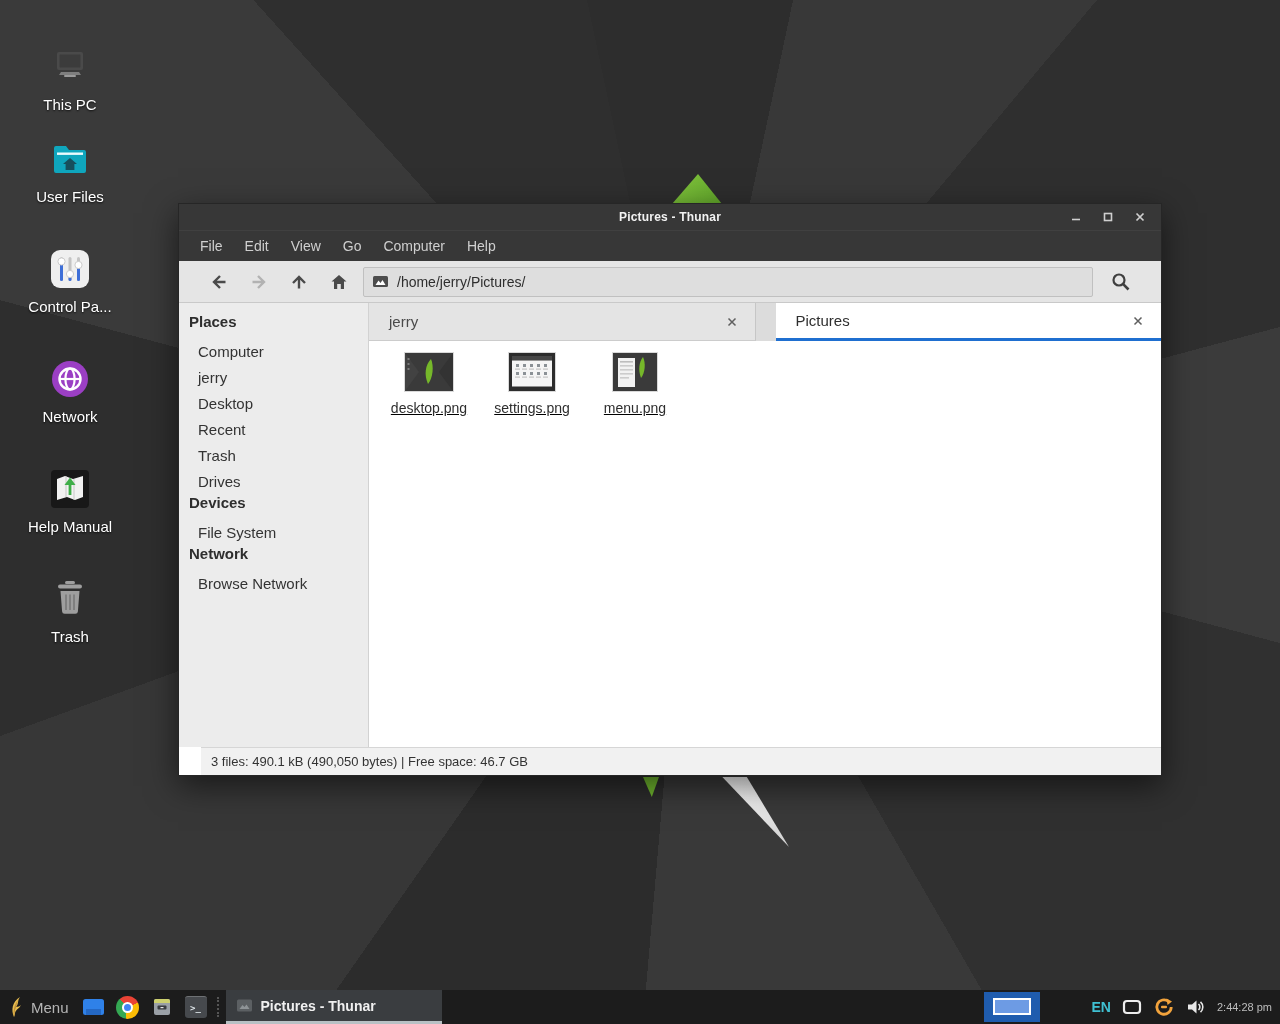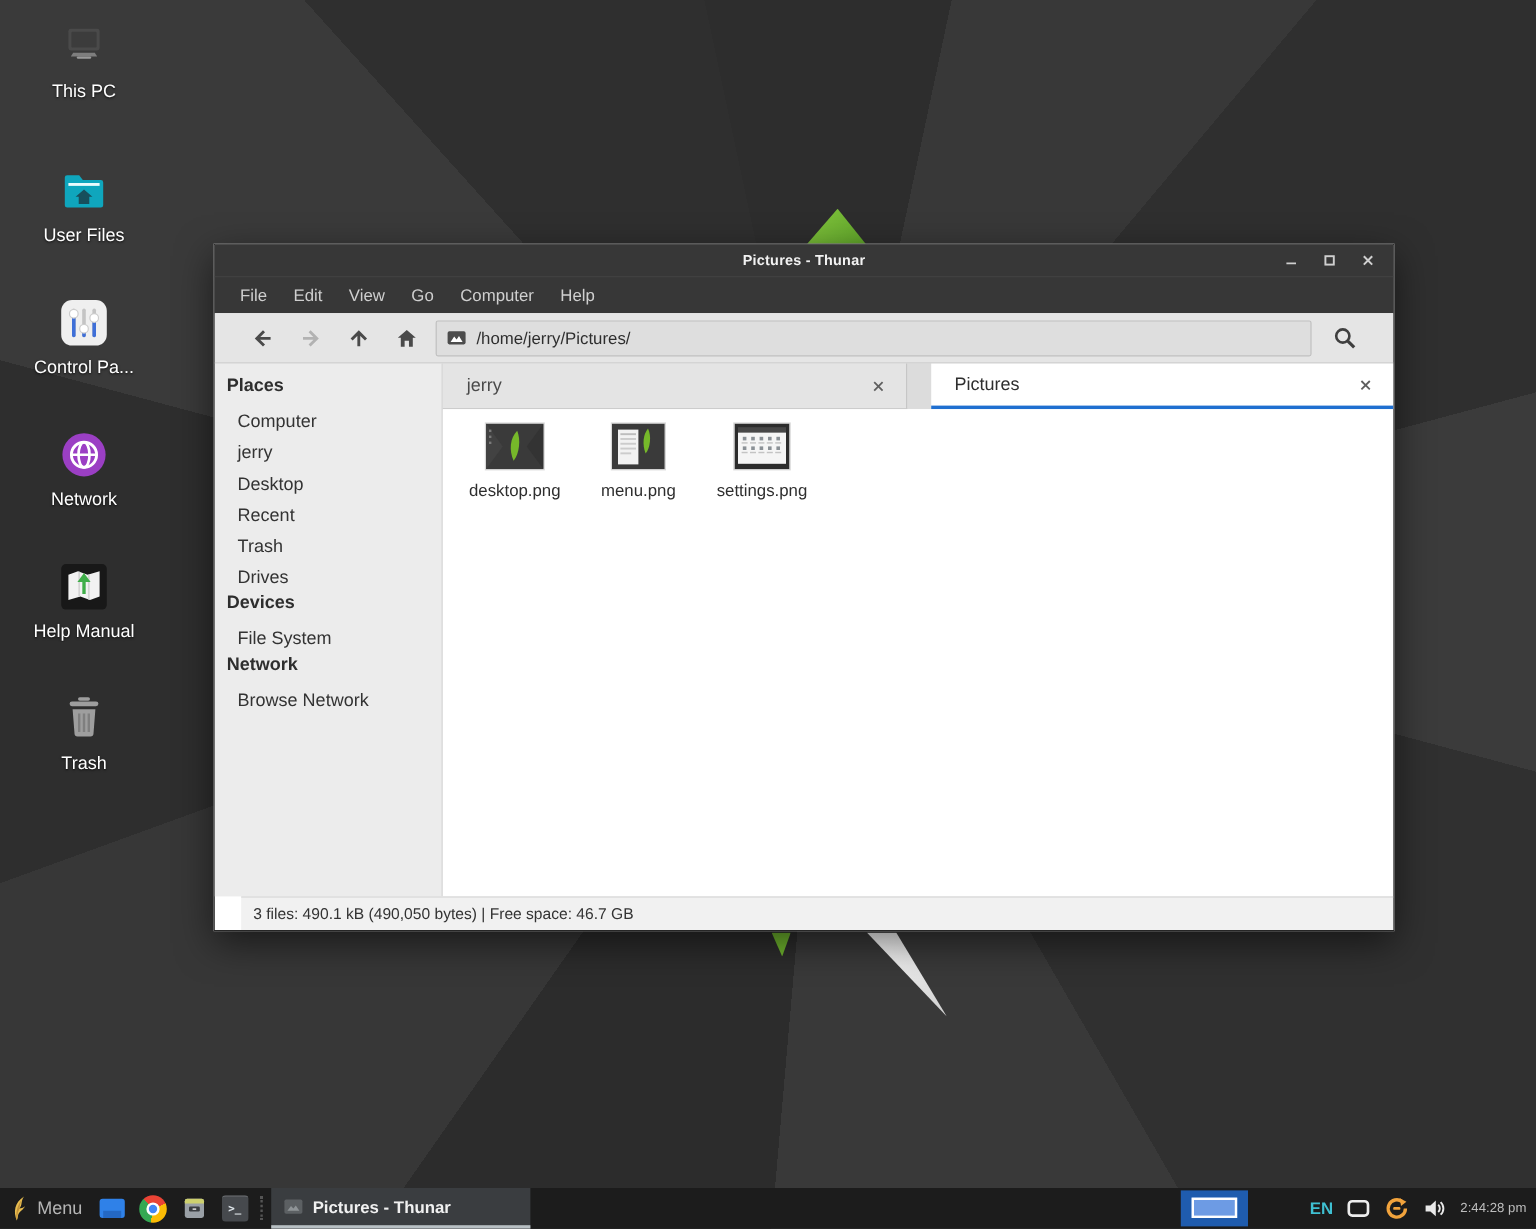--- a/index.html
+++ b/index.html
@@ -103,21 +103,21 @@
   .tabbar { height:38px; display:flex; flex:0 0 auto; background:#dcdcdc; }
   .tab {
     flex:1; display:flex; align-items:center; padding:0 14px 0 20px;
     font-size:15px;
   }
   .tab.inactive { background:#e4e4e4; color:#4a4a4a; border-right:1px solid #c6c6c6; border-bottom:1px solid #cccccc; }
   .tab.active { background:#ffffff; color:#2e2e2e; border-bottom:3px solid #1f6fd0;margin-left:20px; }
   .tab .tab-label { flex:1; }
   .tab-close { width:18px; height:18px; display:flex; align-items:center; justify-content:center; }
 
-  .filearea { flex:1; background:#ffffff; padding:12px 0 0 10px; display:flex; align-items:flex-start; }
+  .filearea { flex:1; background:#ffffff; padding:12px 0 0 10px; display:flex; align-items:flex-start;text-decoration:underline; }
   .file-item { width:100px; text-align:center; margin-right:3px; }
   .file-item .fname { margin-top:9px; font-size:14px; color:#2e2e2e; }
   .thumb { display:block; margin:0 auto; box-shadow:0 0 0 1px rgba(0,0,0,.15); }
 
   .statusbar {
     height:28px; background:#f1f1f1; border-top:1px solid #d6d6d6;
     display:flex; align-items:center; padding-left:10px; flex:0 0 auto;
     font-size:13px; color:#333333;margin-left:22px;
   }
 
@@ -145,21 +145,21 @@
   .term-glyph { font-family:"DejaVu Sans Mono", monospace; font-size:9px; color:#dfe6ea; font-weight:bold; }
 </style>
 </head>
 <body>
 
 <div class="wallpaper"></div>
 <div class="logo-tip"></div>
 <div class="logo-sliver"></div>
 <div class="logo-quill"></div>
 
-<div class="desktop-icon" style="top:16px">
+<div class="desktop-icon" style="top:44px">
   <svg class="dico" width="46" height="46" viewBox="0 0 46 46">
     <rect x="10" y="8" width="26" height="18" rx="2" fill="#4a4a4a"></rect>
     <rect x="12.5" y="10.5" width="21" height="13" rx="1" fill="#3c3c3c"></rect>
     <path d="M14 28 h18 l2 3 h-22 Z" fill="#7e7e7e"></path>
     <rect x="17" y="31" width="12" height="2" rx="1" fill="#9a9a9a"></rect>
   </svg>
   <div class="dlabel">This PC</div>
 </div>
 
 <div class="desktop-icon" style="top:136px">
@@ -382,33 +382,20 @@
           <svg class="thumb" width="48" height="38" viewBox="0 0 48 38">
             <rect width="48" height="38" fill="#3a3a3a"></rect>
             <path d="M0 0 L14 19 L0 38 Z" fill="#424242"></path>
             <path d="M48 0 L34 19 L48 38 Z" fill="#333333"></path>
             <rect x="2.5" y="5" width="2" height="2" fill="#7a7a7a"></rect>
             <rect x="2.5" y="10" width="2" height="2" fill="#7a7a7a"></rect>
             <rect x="2.5" y="15" width="2" height="2" fill="#7a7a7a"></rect>
             <path d="M26 6 C20 12 19 22 23 31 C28 25 29 13 26 6 Z" fill="#76b82a"></path>
           </svg>
           <div class="fname">desktop.png</div>
-        </div>
-        <div class="file-item">
-          <svg class="thumb" width="44" height="38" viewBox="0 0 44 38">
-            <rect width="44" height="38" fill="#3a3a3a"></rect>
-            <path d="M30 4 C26 9 25 17 28 25 C32 20 33 10 30 4 Z" fill="#76b82a"></path>
-            <rect x="5" y="5" width="17" height="29" fill="#f2f2f2"></rect>
-            <rect x="7" y="8" width="13" height="1.6" fill="#bdbdbd"></rect>
-            <rect x="7" y="12" width="13" height="1.6" fill="#cccccc"></rect>
-            <rect x="7" y="16" width="13" height="1.6" fill="#cccccc"></rect>
-            <rect x="7" y="20" width="13" height="1.6" fill="#cccccc"></rect>
-            <rect x="7" y="24" width="9" height="1.6" fill="#cccccc"></rect>
-          </svg>
-          <div class="fname">menu.png</div>
         </div>
         <div class="file-item">
           <svg class="thumb" width="46" height="38" viewBox="0 0 46 38">
             <rect width="46" height="38" fill="#2c2c2c"></rect>
             <rect x="3" y="3" width="40" height="4.5" fill="#474747"></rect>
             <rect x="3" y="7.5" width="40" height="26" fill="#f5f5f5"></rect>
             <g fill="#8b9196">
               <rect x="7" y="11" width="3" height="3"></rect>
                 <rect x="14" y="11" width="3" height="3"></rect>
                 <rect x="21" y="11" width="3" height="3"></rect>
@@ -428,20 +415,33 @@
                 <rect x="34" y="15.5" width="5" height="1.2"></rect>
               <rect x="6" y="23.5" width="5" height="1.2"></rect>
                 <rect x="13" y="23.5" width="5" height="1.2"></rect>
                 <rect x="20" y="23.5" width="5" height="1.2"></rect>
                 <rect x="27" y="23.5" width="5" height="1.2"></rect>
                 <rect x="34" y="23.5" width="5" height="1.2"></rect>
             </g>
           </svg>
           <div class="fname">settings.png</div>
         </div>
+        <div class="file-item">
+          <svg class="thumb" width="44" height="38" viewBox="0 0 44 38">
+            <rect width="44" height="38" fill="#3a3a3a"></rect>
+            <path d="M30 4 C26 9 25 17 28 25 C32 20 33 10 30 4 Z" fill="#76b82a"></path>
+            <rect x="5" y="5" width="17" height="29" fill="#f2f2f2"></rect>
+            <rect x="7" y="8" width="13" height="1.6" fill="#bdbdbd"></rect>
+            <rect x="7" y="12" width="13" height="1.6" fill="#cccccc"></rect>
+            <rect x="7" y="16" width="13" height="1.6" fill="#cccccc"></rect>
+            <rect x="7" y="20" width="13" height="1.6" fill="#cccccc"></rect>
+            <rect x="7" y="24" width="9" height="1.6" fill="#cccccc"></rect>
+          </svg>
+          <div class="fname">menu.png</div>
+        </div>
       </div>
     </div>
   </div>
 
   <div class="statusbar">
     <span>3 files: 490.1 kB (490,050 bytes)  |  Free space: 46.7 GB</span>
   </div>
 </div>
 
 <div class="taskbar">

